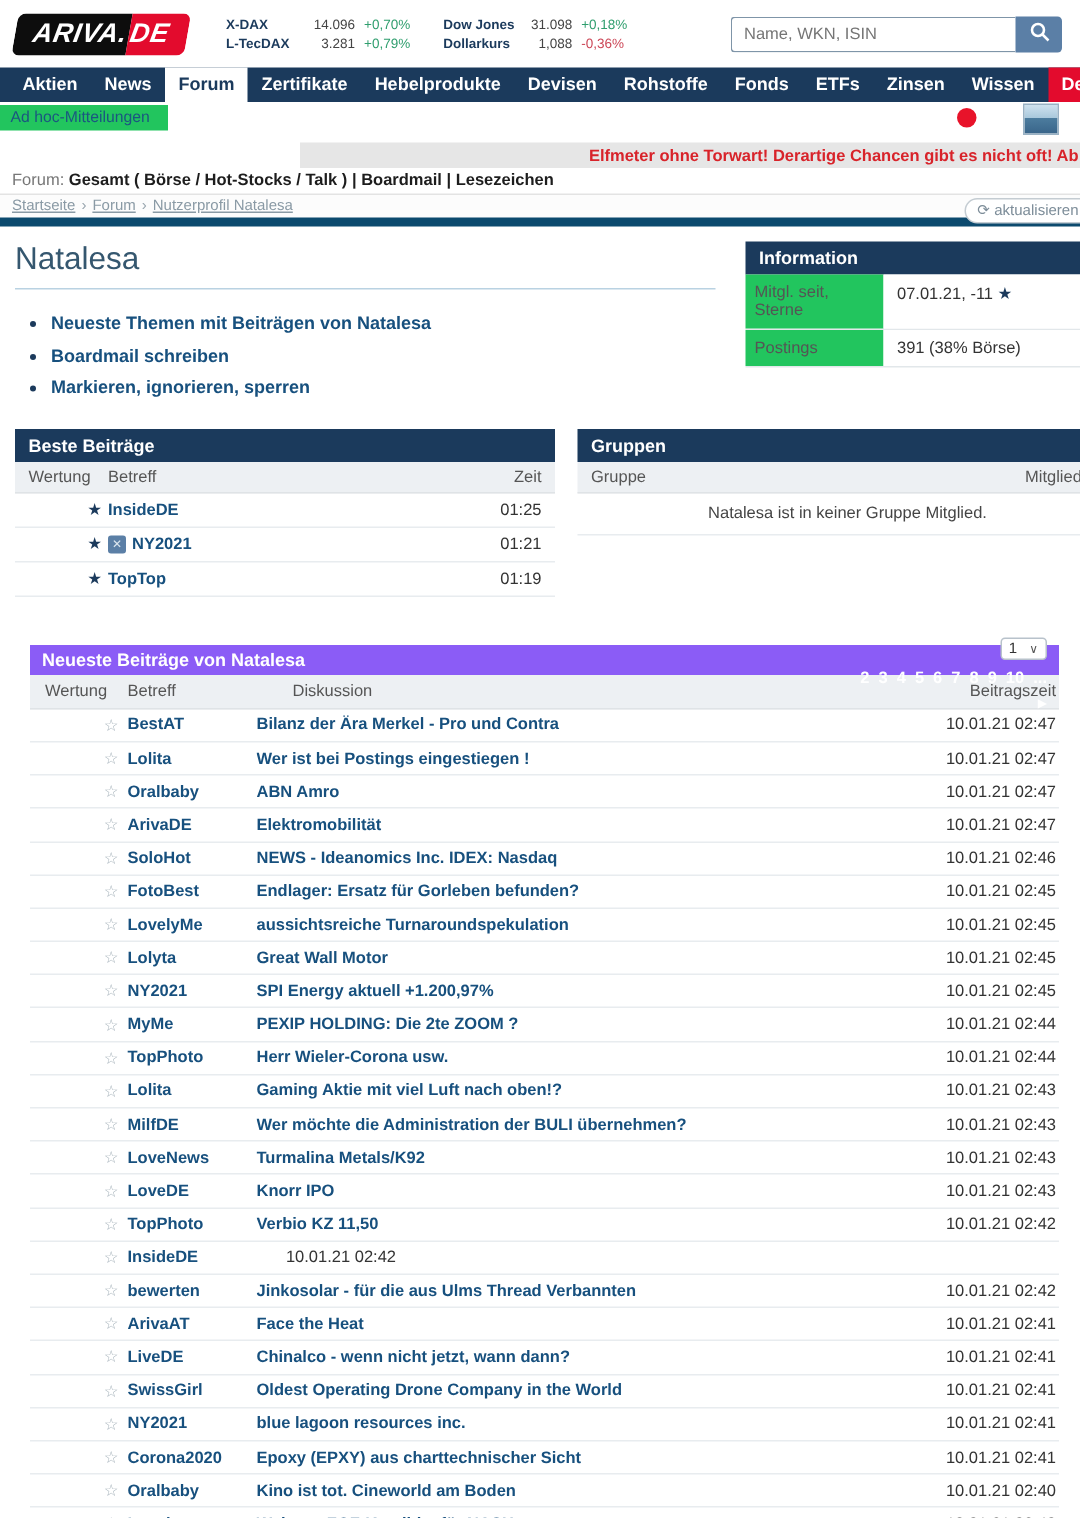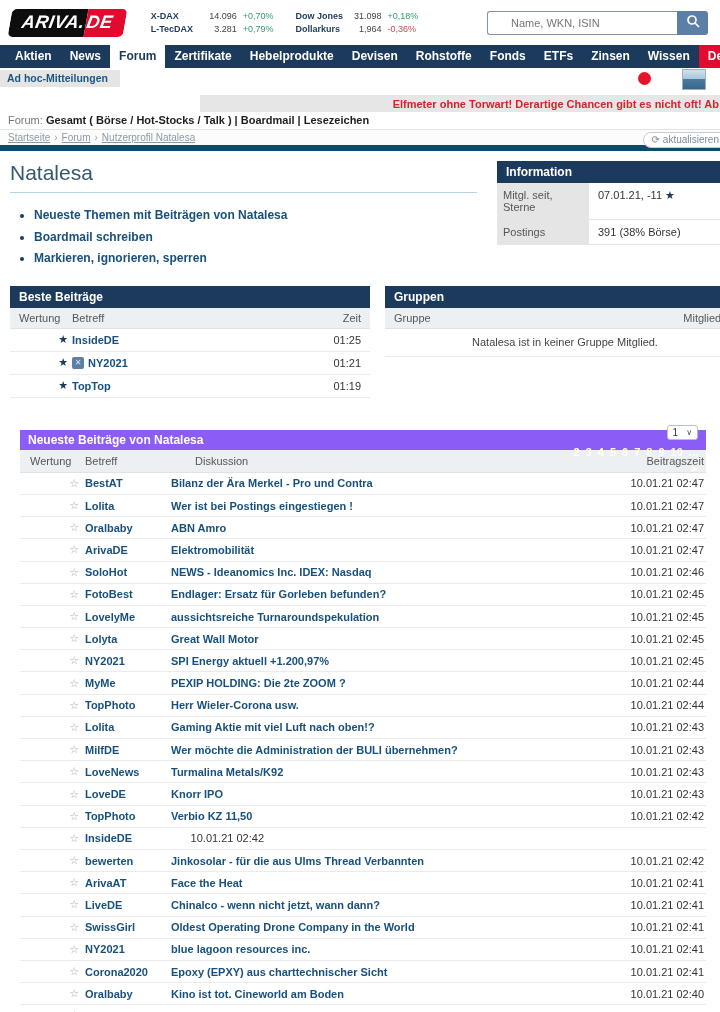--- a/index.html
+++ b/index.html
@@ -15,33 +15,33 @@
   .logo { display:flex; transform:skewX(-10deg); border-radius:5px; overflow:hidden; font-style:italic; font-weight:bold; font-size:18px; letter-spacing:.5px; }
   .logo-black { background:#0d0d0d; color:#fff; padding:3px 1px 4px 12px; }
   .logo-red { background:#e30b2d; color:#fff; padding:3px 12px 4px 1px; }
   .ticker { display:grid; grid-template-rows:repeat(2,auto); grid-auto-flow:column; column-gap:22px; row-gap:3px; font-size:9px; margin-left:26px; }
   .ticker-item { display:flex; align-items:center; }
   .t-label { font-weight:bold; color:#1b3a5c; width:50px; }
   .t-value { color:#444; width:36px; text-align:right; margin-right:6px; }
   .t-change.up { color:#2f9e6e; }
   .t-change.down { color:#cc4757; }
   .search { margin-left:auto; display:flex; align-items:center; }
-  .search-input { width:190px; height:24px; border:1px solid #7f95a8; border-right:none; border-radius:3px 0 0 3px; padding:0 23px; font-size:11px; color:#555; font-family:inherit; outline:none; }
+  .search-input { width:190px; height:24px; border:1px solid #7f95a8; border-right:none; border-radius:3px 0 0 3px; padding:0 8px; font-size:11px; color:#555; font-family:inherit; outline:none; }
   .search-btn { width:31px; height:24px; background:#5b7fa6; border:none; border-radius:0 3px 3px 0; display:flex; align-items:center; justify-content:center; cursor:pointer; }
 
   
   .nav { background:#1b3a5c; display:flex; height:23px; align-items:stretch; padding-left:6px; }
   .nav-item { color:#fff; font-weight:bold; font-size:12px; padding:4px 9px 0 9px; cursor:pointer; white-space:nowrap; }
   .nav-item.active { background:#fff; color:#1b3a5c; }
   .nav-item.highlight { background:#e30b2d; }
 
   
   .strip-zone { position:relative; }
   .adhoc-row { height:17px; background:#fff; }
-  .adhoc-tab { display:inline-block; background:#e5e5e5; color:#1b5680; font-size:10.5px; font-weight:bold; padding:2px 12px 3px 7px; cursor:pointer; }
+  .adhoc-tab { display:inline-block; background:#22c55e; color:#1b5680; font-size:10.5px; font-weight:normal; padding:2px 12px 3px 7px; cursor:pointer; }
   .notif-dot { position:absolute; top:4px; left:638px; width:13px; height:13px; border-radius:50%; background:#e8132a; }
   .ad-thumb { position:absolute; top:1px; left:682px; width:24px; height:21px; border:1px solid #9ab2c4; background:linear-gradient(to bottom,#cfe2ee 0%,#a9c8dc 45%,#4c7c9e 46%,#39658a 100%); }
   .gap-white { height:10px; background:#fff; }
   .banner { height:17px; display:flex;text-align:center; }
   .banner-spacer { width:200px; background:#fff; }
   .banner-body { flex:1; background:#e6e6e6; color:#d8232a; font-weight:bold; font-size:11px; display:flex; align-items:center; justify-content:flex-end; white-space:nowrap; overflow:hidden; padding-right:1px; }
 
   .forum-bar { height:18px; background:#fff; font-size:11px; padding:2px 8px; color:#777; border-bottom:1px solid #e3e3e3; white-space:nowrap; }
   .fpre { color:#1d1d1d; font-weight:bold; }
   .flink { color:#1d1d1d; font-weight:bold; }
@@ -56,21 +56,21 @@
   .content { position:relative; padding:10px 0 0 10px; }
   .profile-title { font-size:21px; font-weight:normal; color:#35576f; padding-bottom:7px; border-bottom:1px solid #b9d2e2; width:467px; }
   .profile-links { margin:12px 0 0 24px; }
   .profile-links li { font-size:12px; line-height:1.8; color:#1b3a5c; }
   .profile-links a { color:#17507e; font-weight:bold; }
 
   .box-header { background:#1b3a5c; color:#fff; font-weight:bold; font-size:12px; padding:4px 9px; }
   .info-box { position:absolute; left:497px; top:10px; width:240px; border-bottom:1px solid #e2e7ea; }
   .info-row { display:flex; font-size:11px; border-bottom:1px solid #e2e7ea; }
   .info-row:last-child { border-bottom:none; }
-  .info-label { width:92px; background:#e5e5e5; padding:6px 6px; color:#555; }
+  .info-label { width:92px; background:#22c55e; padding:6px 6px; color:#555; }
   .info-value { flex:1; background:#fff; padding:6px 9px; color:#333; }
   .info-star { color:#1b3a5c; margin-left:3px; }
 
   .row-b { position:relative; margin-top:16px; height:128px; }
   .best-box { width:360px; }
   .colrow { display:flex; background:#edf0f3; font-size:11px; color:#555; padding:4px 0; border-bottom:1px solid #dfe3e6; }
   .best-col-rating { width:58px; padding-left:9px; }
   .best-col-subject { flex:1; padding-left:4px; }
   .best-col-time { width:52px; text-align:right; padding-right:9px; }
   .best-row { display:flex; align-items:center; height:23px; border-bottom:1px solid #e8ecef; font-size:11px; }
@@ -129,21 +129,21 @@
     <span class="t-value">3.281</span>
     <span class="t-change up">+0,79%</span>
   </span>
       <span class="ticker-item up">
     <span class="t-label">Dow Jones</span>
     <span class="t-value">31.098</span>
     <span class="t-change up">+0,18%</span>
   </span>
       <span class="ticker-item down">
     <span class="t-label">Dollarkurs</span>
-    <span class="t-value">1,964</span>
+    <span class="t-value">1,088</span>
     <span class="t-change down">-0,36%</span>
   </span>
     </div>
   <div class="search">
     <input class="search-input" placeholder="Name, WKN, ISIN" style="">
     <button class="search-btn">
       <span>
         <svg width="14" height="14" viewBox="0 0 14 14">
             <circle cx="6" cy="6" r="4" fill="none" stroke="#fff" stroke-width="1.7"></circle>
             <line x1="9" y1="9" x2="13" y2="13" stroke="#fff" stroke-width="1.7"></line>

